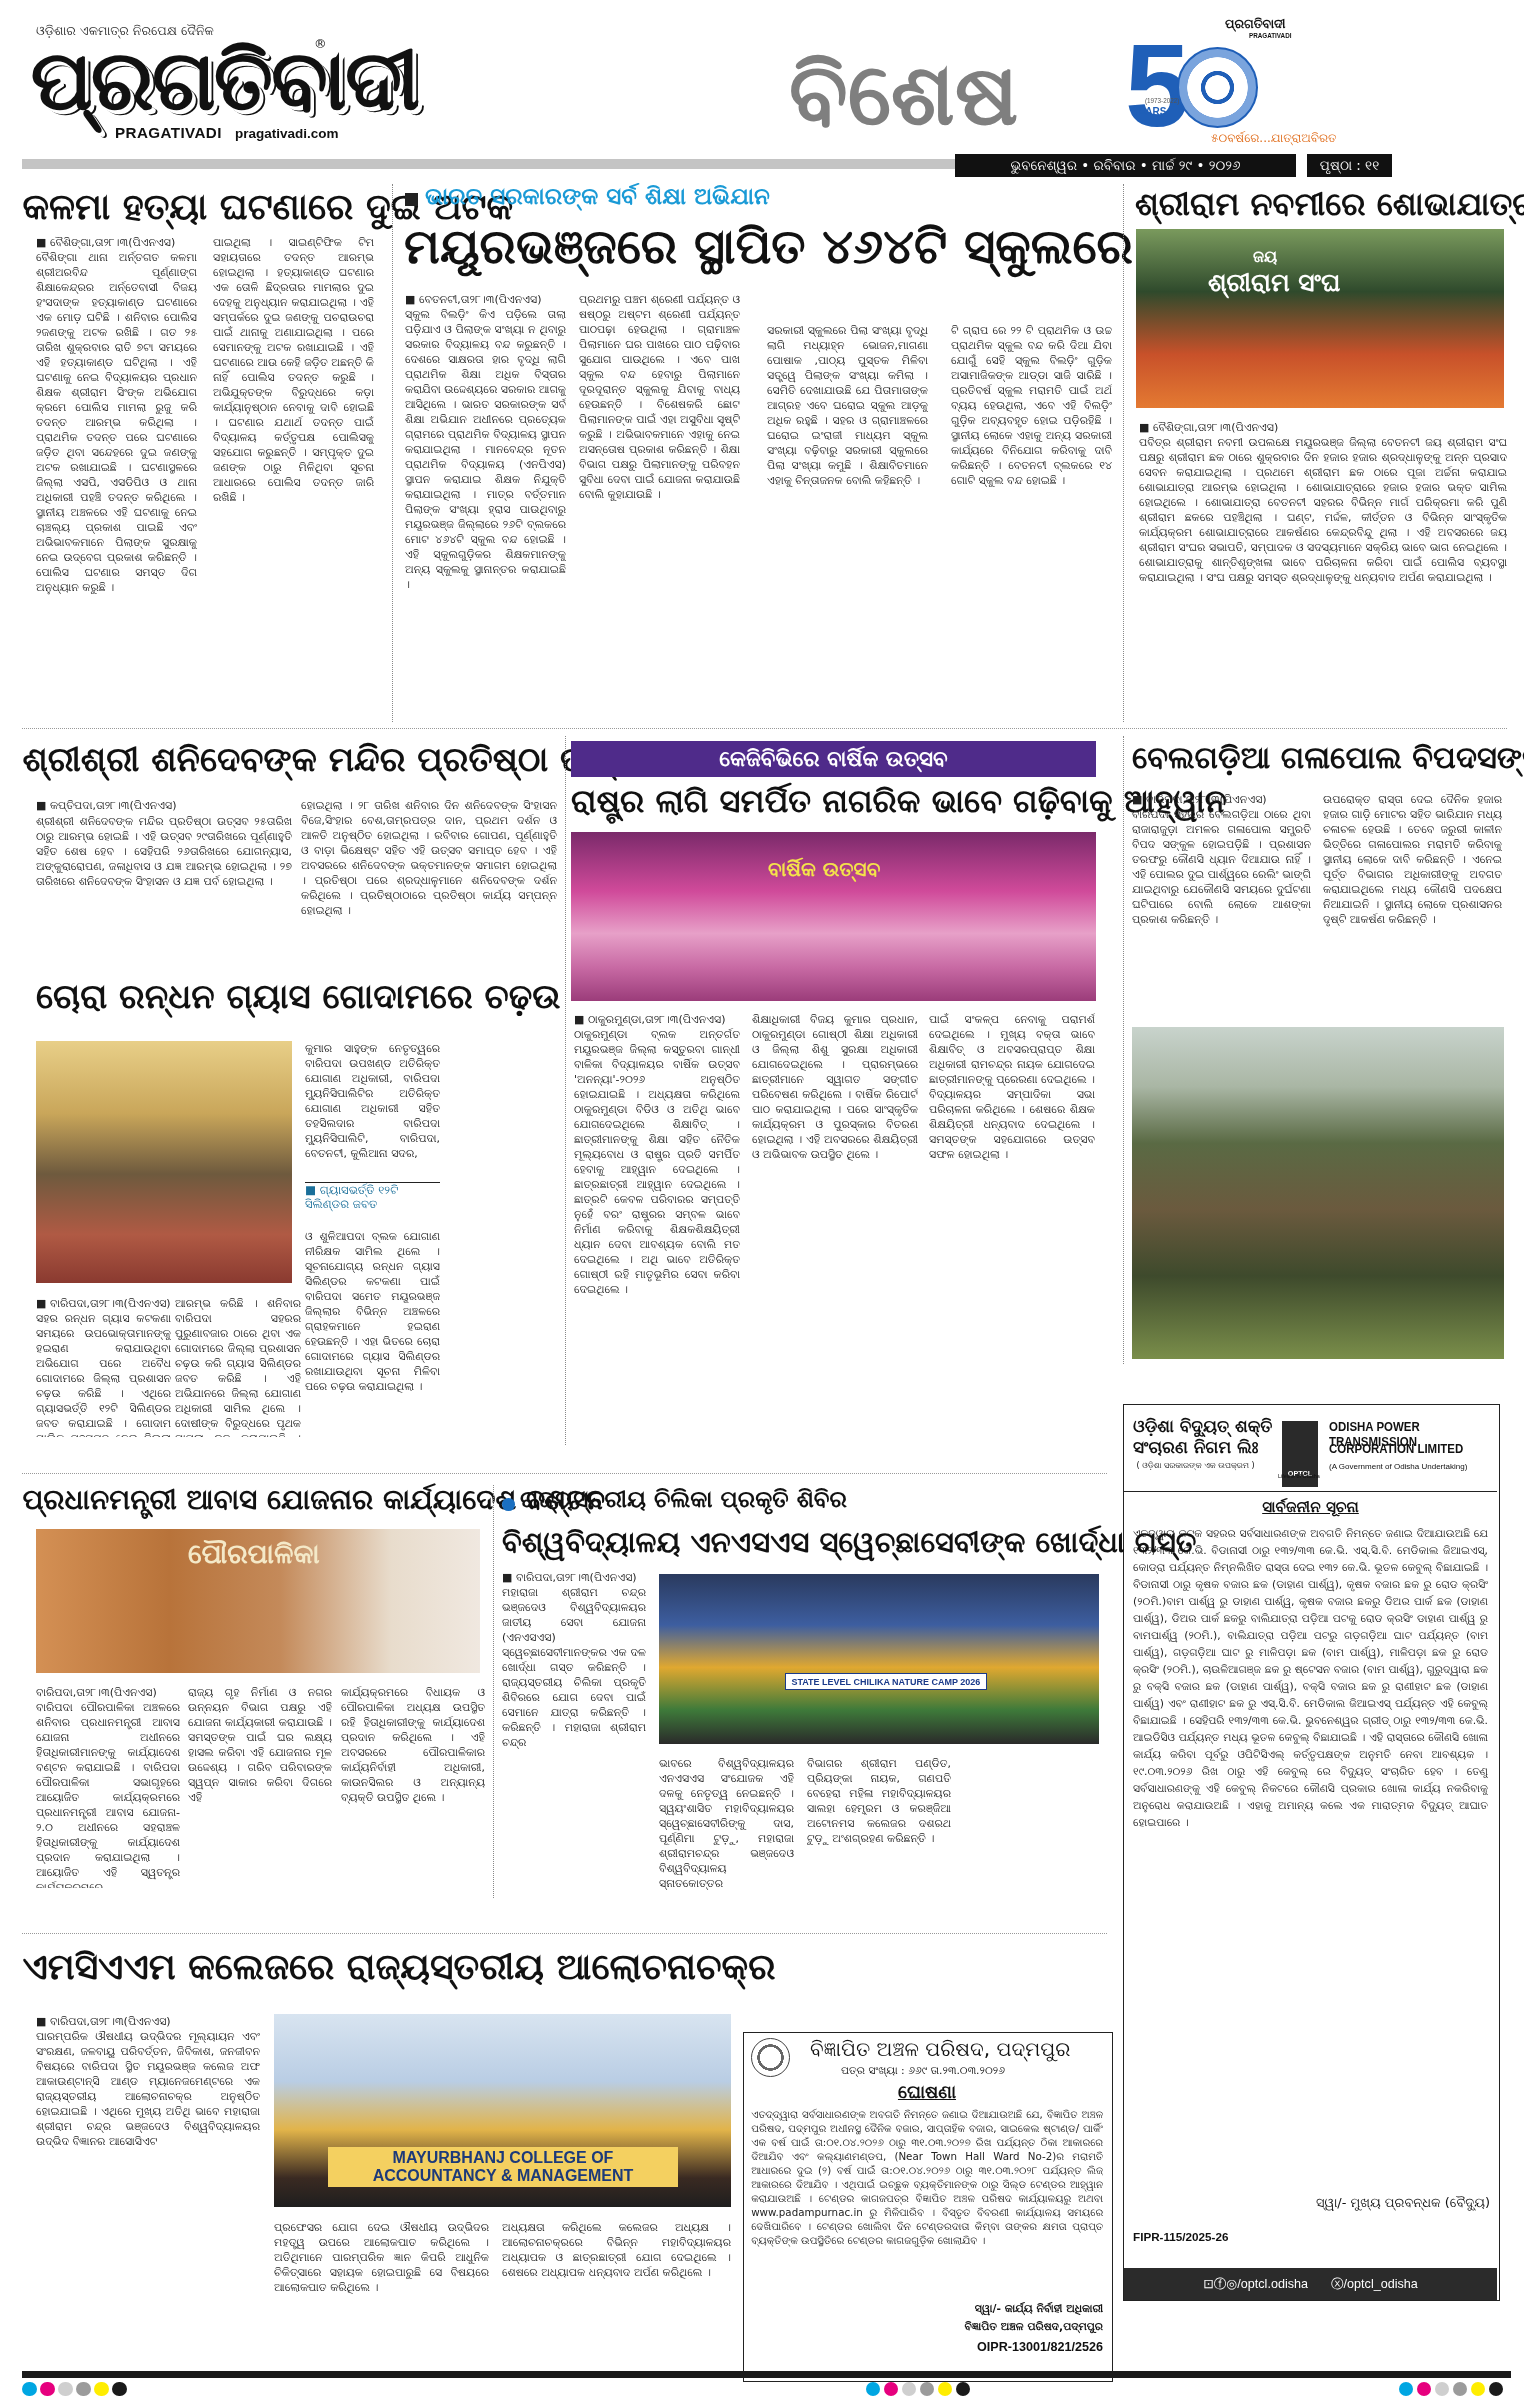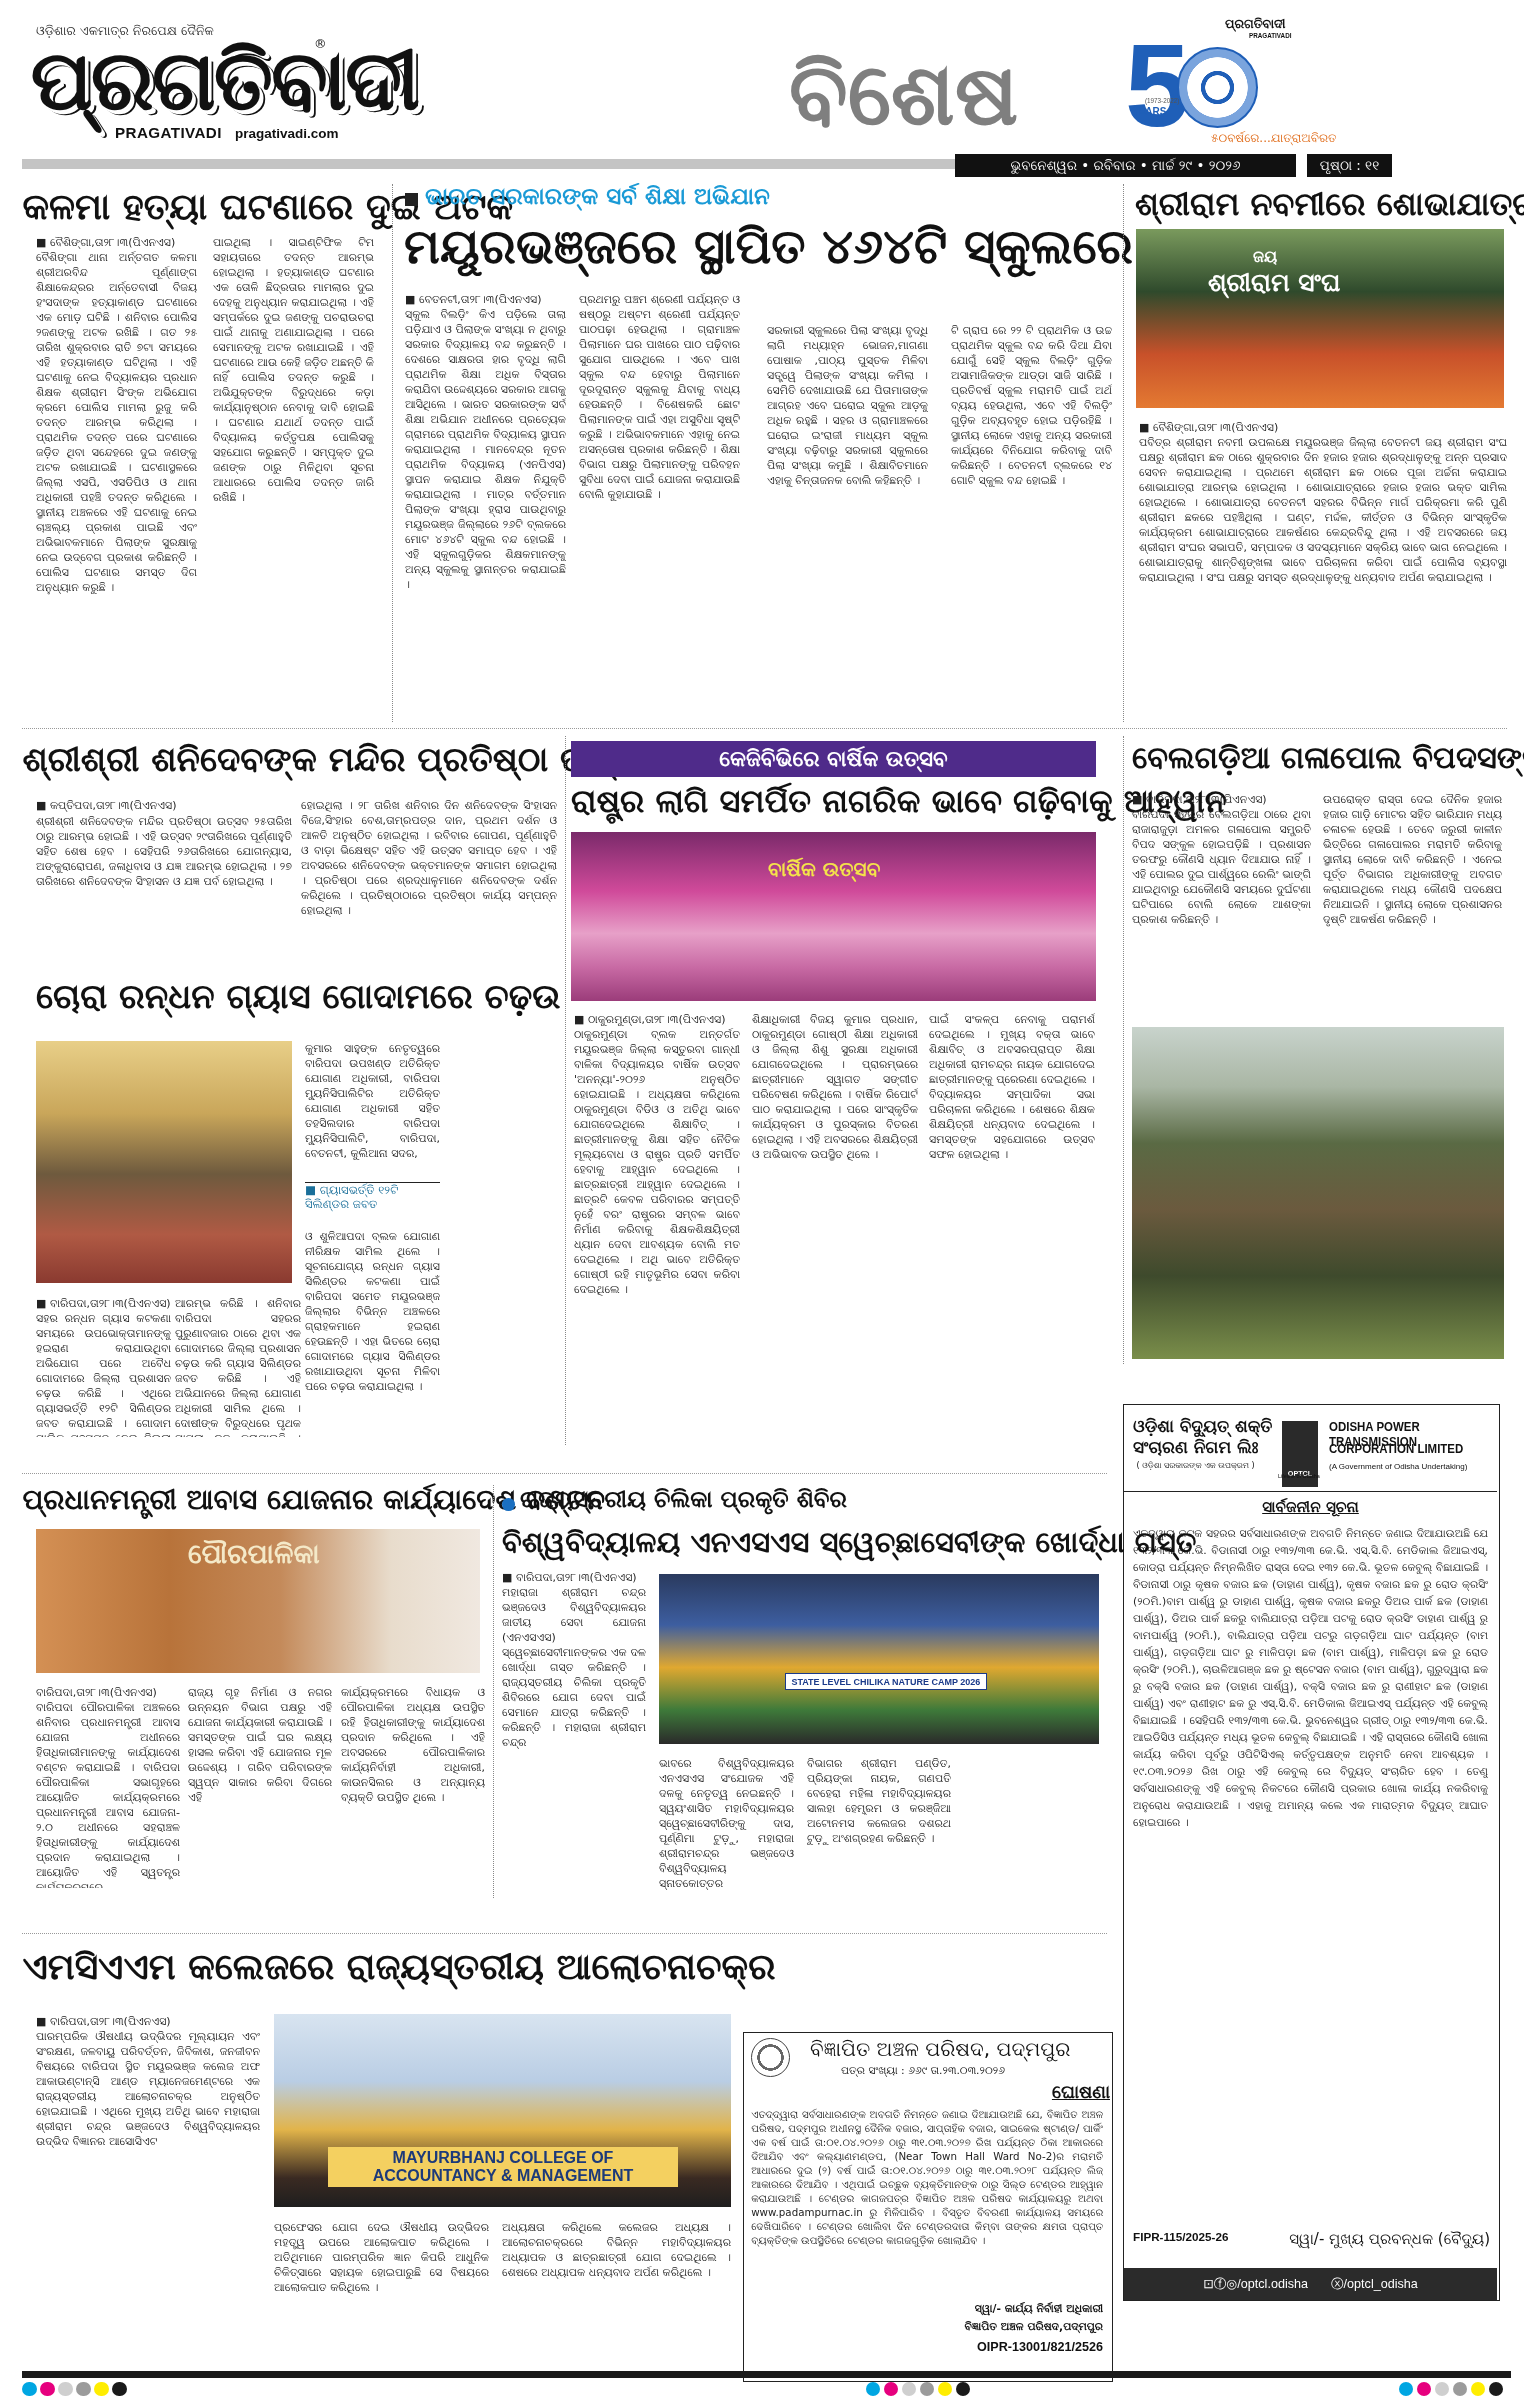--- a/index.html
+++ b/index.html
@@ -122,21 +122,21 @@
     <div style="position:absolute;left:0;bottom:9px;width:36px;text-align:center;color:#fff;font-size:7.2px;font-weight:bold;font-family:'Liberation Sans',sans-serif">OPTCL</div>
   </div>
   <div style="position:absolute;left:154px;top:68px;font-size:5.4px;font-family:'Liberation Sans',sans-serif">Lifeline of Odisha</div>
   <div style="position:absolute;left:205px;top:14.4px;font-family:'Liberation Sans',sans-serif;font-weight:bold;font-size:13.5px;transform:scaleX(0.85);transform-origin:left">ODISHA POWER TRANSMISSION</div>
   <div style="position:absolute;left:205px;top:36px;font-family:'Liberation Sans',sans-serif;font-weight:bold;font-size:13.5px;transform:scaleX(0.85);transform-origin:left">CORPORATION LIMITED</div>
   <div style="position:absolute;left:205px;top:57px;font-family:'Liberation Sans',sans-serif;font-size:8px">(A Government of Odisha Undertaking)</div>
   <div style="position:absolute;left:0;top:86px;width:373px;border-top:1.8px solid #222"></div>
   <div style="position:absolute;left:0;top:93px;width:373px;text-align:center;font-weight:bold;font-size:15.2px;text-decoration:underline">ସାର୍ବଜନୀନ ସୂଚନା</div>
   <div class="body-text" style="position:absolute;left:9px;top:120px;width:355px;height:691px;font-size:10.8px;line-height:17px">ଏତଦ୍ୱାରା କଟକ ସହରର ସର୍ବସାଧାରଣଙ୍କ ଅବଗତି ନିମନ୍ତେ ଜଣାଇ ଦିଆଯାଉଅଛି ଯେ ୧୩୨/୩୩ କେ.ଭି. ବିଡାନାସୀ ଠାରୁ ୧୩୨/୩୩ କେ.ଭି. ଏସ୍.ସି.ବି. ମେଡିକାଲ ଜିଆଇଏସ୍, କୋଡ୍ରା ପର୍ଯ୍ୟନ୍ତ ନିମ୍ନଲିଖିତ ରାସ୍ତା ଦେଇ ୧୩୨ କେ.ଭି. ଭୂତଳ କେବୁଲ୍ ବିଛାଯାଇଛି । ବିଡାନାସୀ ଠାରୁ କୃଷକ ବଜାର ଛକ (ଡାହାଣ ପାର୍ଶ୍ୱ), କୃଷକ ବଜାର ଛକ ରୁ ରୋଡ କ୍ରସିଂ (୨୦ମି.)ବାମ ପାର୍ଶ୍ୱ ରୁ ଡାହାଣ ପାର୍ଶ୍ୱ, କୃଷକ ବଜାର ଛକରୁ ଡିଅର ପାର୍କ ଛକ (ଡାହାଣ ପାର୍ଶ୍ୱ), ଡିଅର ପାର୍କ ଛକରୁ ବାଲିଯାତ୍ରା ପଡ଼ିଆ ପଟକୁ ରୋଡ କ୍ରସିଂ ଡାହାଣ ପାର୍ଶ୍ୱ ରୁ ବାମପାର୍ଶ୍ୱ (୨୦ମି.), ବାଲିଯାତ୍ରା ପଡ଼ିଆ ପଟରୁ ଗଡ଼ଗଡ଼ିଆ ଘାଟ ପର୍ଯ୍ୟନ୍ତ (ବାମ ପାର୍ଶ୍ୱ), ଗଡ଼ଗଡ଼ିଆ ଘାଟ ରୁ ମାଳିପଡ଼ା ଛକ (ବାମ ପାର୍ଶ୍ୱ), ମାଳିପଡ଼ା ଛକ ରୁ ରୋଡ କ୍ରସିଂ (୨୦ମି.), ଚାଉଳିଆଗଞ୍ଜ ଛକ ରୁ ଷ୍ଟେସନ ବଜାର (ବାମ ପାର୍ଶ୍ୱ), ଗୁରୁଦ୍ୱାରା ଛକ ରୁ ବକ୍ସି ବଜାର ଛକ (ଡାହାଣ ପାର୍ଶ୍ୱ), ବକ୍ସି ବଜାର ଛକ ରୁ ରାଣୀହାଟ ଛକ (ଡାହାଣ ପାର୍ଶ୍ୱ) ଏବଂ ରାଣୀହାଟ ଛକ ରୁ ଏସ୍.ସି.ବି. ମେଡିକାଲ ଜିଆଇଏସ୍ ପର୍ଯ୍ୟନ୍ତ ଏହି କେବୁଲ୍ ବିଛାଯାଇଛି । ସେହିପରି ୧୩୨/୩୩ କେ.ଭି. ଭୁବନେଶ୍ୱର ଗ୍ରୀଡ୍ ଠାରୁ ୧୩୨/୩୩ କେ.ଭି. ଆଇଡିସିଓ ପର୍ଯ୍ୟନ୍ତ ମଧ୍ୟ ଭୂତଳ କେବୁଲ୍ ବିଛାଯାଇଛି । ଏହି ରାସ୍ତାରେ କୌଣସି ଖୋଳା କାର୍ଯ୍ୟ କରିବା ପୂର୍ବରୁ ଓପିଟିସିଏଲ୍ କର୍ତ୍ତୃପକ୍ଷଙ୍କ ଅନୁମତି ନେବା ଆବଶ୍ୟକ । ୧୯.୦୩.୨୦୨୬ ରିଖ ଠାରୁ ଏହି କେବୁଲ୍ ରେ ବିଦ୍ୟୁତ୍ ସଂଚାରିତ ହେବ । ତେଣୁ ସର୍ବସାଧାରଣଙ୍କୁ ଏହି କେବୁଲ୍ ନିକଟରେ କୌଣସି ପ୍ରକାର ଖୋଳା କାର୍ଯ୍ୟ ନକରିବାକୁ ଅନୁରୋଧ କରାଯାଉଅଛି । ଏହାକୁ ଅମାନ୍ୟ କଲେ ଏକ ମାରାତ୍ମକ ବିଦ୍ୟୁତ୍ ଆଘାତ ହୋଇପାରେ ।</div>
   <div style="position:absolute;left:9px;top:825px;font-family:'Liberation Sans',sans-serif;font-weight:bold;font-size:11.7px">FIPR-115/2025-26</div>
-  <div style="position:absolute;right:9px;top:825px;font-size:15px">ସ୍ୱା/- ମୁଖ୍ୟ ପ୍ରବନ୍ଧକ (ବୈଦ୍ୟୁ)</div>
+  <div style="position:absolute;right:9px;top:790px;font-size:13px">ସ୍ୱା/- ମୁଖ୍ୟ ପ୍ରବନ୍ଧକ (ବୈଦ୍ୟୁ)</div>
   <div style="position:absolute;left:0;bottom:0;width:373px;height:32px;background:#2b2b2b;color:#fff;font-family:'Liberation Sans',sans-serif;font-size:12.6px;line-height:32px;display:flex;justify-content:center;gap:23px">
     <span><span>⊡ⓕ◎</span><span>/optcl.odisha</span></span>
     <span><span>ⓧ</span><span>/optcl_odisha</span></span>
   </div>
 </div>
 
 <div class="abs hdiv" style="left:22.4px;top:1473px;width:1085px"></div>
 
 <div class="abs head" style="left:22.4px;top:1485px;font-size:28px">ପ୍ରଧାନମନ୍ତ୍ରୀ ଆବାସ ଯୋଜନାର କାର୍ଯ୍ୟାଦେଶ ବଣ୍ଟନ</div>
 <div class="abs photo" style="left:36px;top:1529px;width:444px;height:144px;background:linear-gradient(90deg,#d49054 0%,#b8733a 30%,#c48a5a 55%,#e8dccc 80%,#f0e8e0 100%)">
@@ -168,21 +168,21 @@
 <div class="abs photo" style="left:274px;top:2014px;width:457px;height:193px;background:linear-gradient(180deg,#d8e4f0 0%,#b9cde4 35%,#e2b44a 60%,#3a2a22 85%,#1e1e1e 100%)">
   <div style="position:absolute;left:54px;top:133px;width:350px;text-align:center;color:#1c3a7a;font-family:'Liberation Sans',sans-serif;font-weight:bold;font-size:16px;line-height:18px;background:#f4d060;padding:1.8px 3.6px">MAYURBHANJ COLLEGE OF ACCOUNTANCY &amp; MANAGEMENT</div>
 </div>
 <div class="abs body-text" style="left:274px;top:2220px;width:215px;height:148px">ପ୍ରଫେସର ଯୋଗ ଦେଇ ଔଷଧୀୟ ଉଦ୍ଭିଦର ମହତ୍ତ୍ୱ ଉପରେ ଆଲୋକପାତ କରିଥିଲେ । ଅତିଥିମାନେ ପାରମ୍ପରିକ ଜ୍ଞାନ କିପରି ଆଧୁନିକ ଚିକିତ୍ସାରେ ସହାୟକ ହୋଇପାରୁଛି ସେ ବିଷୟରେ ଆଲୋକପାତ କରିଥିଲେ ।</div>
 <div class="abs body-text" style="left:502px;top:2220px;width:229px;height:148px">ଅଧ୍ୟକ୍ଷତା କରିଥିଲେ କଲେଜର ଅଧ୍ୟକ୍ଷ । ଆଲୋଚନାଚକ୍ରରେ ବିଭିନ୍ନ ମହାବିଦ୍ୟାଳୟର ଅଧ୍ୟାପକ ଓ ଛାତ୍ରଛାତ୍ରୀ ଯୋଗ ଦେଇଥିଲେ । ଶେଷରେ ଅଧ୍ୟାପକ ଧନ୍ୟବାଦ ଅର୍ପଣ କରିଥିଲେ ।</div>
 
 <div class="abs box" style="left:743px;top:2032px;width:370px;height:350px;background:#fff">
   <div style="position:absolute;left:7.2px;top:5.4px;width:39px;height:39px;border-radius:50%;border:1.8px solid #444;background:radial-gradient(circle,#fff 0 40%,#666 41% 50%,#fff 51%)"></div>
   <div style="position:absolute;left:66px;top:3.6px;font-weight:normal;font-size:20px">ବିଜ୍ଞାପିତ ଅଞ୍ଚଳ ପରିଷଦ, ପଦ୍ମପୁର</div>
   <div style="position:absolute;left:97px;top:30.5px;font-size:10.8px">ପତ୍ର ସଂଖ୍ୟା : ୬୬୯ ତା.୨୩.୦୩.୨୦୨୬</div>
-  <div style="position:absolute;left:0;top:48px;width:366px;text-align:right;font-weight:bold;font-size:18px;text-decoration:underline">ଘୋଷଣା</div>
+  <div style="position:absolute;left:0;top:48px;width:366px;text-align:center;font-weight:bold;font-size:18px;text-decoration:underline">ଘୋଷଣା</div>
   <div class="body-text" style="position:absolute;left:7.2px;top:74px;width:352px;height:188px;font-size:10.3px;line-height:14px">ଏତଦ୍‌ଦ୍ୱାରା ସର୍ବସାଧାରଣଙ୍କ ଅବଗତି ନିମନ୍ତେ ଜଣାଇ ଦିଆଯାଉଅଛି ଯେ, ବିଜ୍ଞାପିତ ଅଞ୍ଚଳ ପରିଷଦ, ପଦ୍ମପୁର ଅଧୀନସ୍ଥ ଦୈନିକ ବଜାର, ସାପ୍ତାହିକ ବଜାର, ସାଇକେଲ ଷ୍ଟାଣ୍ଡ/ ପାର୍କିଂ ଏକ ବର୍ଷ ପାଇଁ ତା:୦୧.୦୪.୨୦୨୬ ଠାରୁ ୩୧.୦୩.୨୦୨୭ ରିଖ ପର୍ଯ୍ୟନ୍ତ ଠିକା ଆକାରରେ ଦିଆଯିବ ଏବଂ କଲ୍ୟାଣମଣ୍ଡପ, (Near Town Hall Ward No-2)ର ମରାମତି ଆଧାରରେ ଦୁଇ (୨) ବର୍ଷ ପାଇଁ ତା:୦୧.୦୪.୨୦୨୬ ଠାରୁ ୩୧.୦୩.୨୦୨୮ ପର୍ଯ୍ୟନ୍ତ ଲିଜ୍ ଆକାରରେ ଦିଆଯିବ । ଏଥିପାଇଁ ଇଚ୍ଛୁକ ବ୍ୟକ୍ତିମାନଙ୍କ ଠାରୁ ସିଲ୍‌ଡ ଟେଣ୍ଡର ଆହ୍ୱାନ କରାଯାଉଅଛି । ଟେଣ୍ଡର କାଗଜପତ୍ର ବିଜ୍ଞାପିତ ଅଞ୍ଚଳ ପରିଷଦ କାର୍ଯ୍ୟାଳୟରୁ ଅଥବା www.padampurnac.in ରୁ ମିଳିପାରିବ । ବିସ୍ତୃତ ବିବରଣୀ କାର୍ଯ୍ୟାଳୟ ସମୟରେ ଦେଖିପାରିବେ । ଟେଣ୍ଡର ଖୋଲିବା ଦିନ ଟେଣ୍ଡରଦାତା କିମ୍ବା ତାଙ୍କର କ୍ଷମତା ପ୍ରାପ୍ତ ବ୍ୟକ୍ତିଙ୍କ ଉପସ୍ଥିତିରେ ଟେଣ୍ଡର କାଗଜଗୁଡ଼ିକ ଖୋଲାଯିବ ।</div>
   <div style="position:absolute;right:9px;top:269px;font-weight:bold;font-size:10.8px">ସ୍ୱା/- କାର୍ଯ୍ୟ ନିର୍ବାହୀ ଅଧିକାରୀ</div>
   <div style="position:absolute;right:9px;top:287px;font-weight:bold;font-size:10.8px">ବିଜ୍ଞାପିତ ଅଞ୍ଚଳ ପରିଷଦ,ପଦ୍ମପୁର</div>
   <div style="position:absolute;right:9px;top:307px;font-family:'Liberation Sans',sans-serif;font-weight:bold;font-size:12.6px">OIPR-13001/821/2526</div>
 </div>
 
 <div class="abs" style="left:22.4px;top:2371px;width:1489px;height:7.2px;background:#1a1a1a"></div>
 <div class="abs reg-dots" style="left:22.4px;top:2382px">
   <span style="background:#00a6e2"></span>
   <span style="background:#e6007e"></span>

